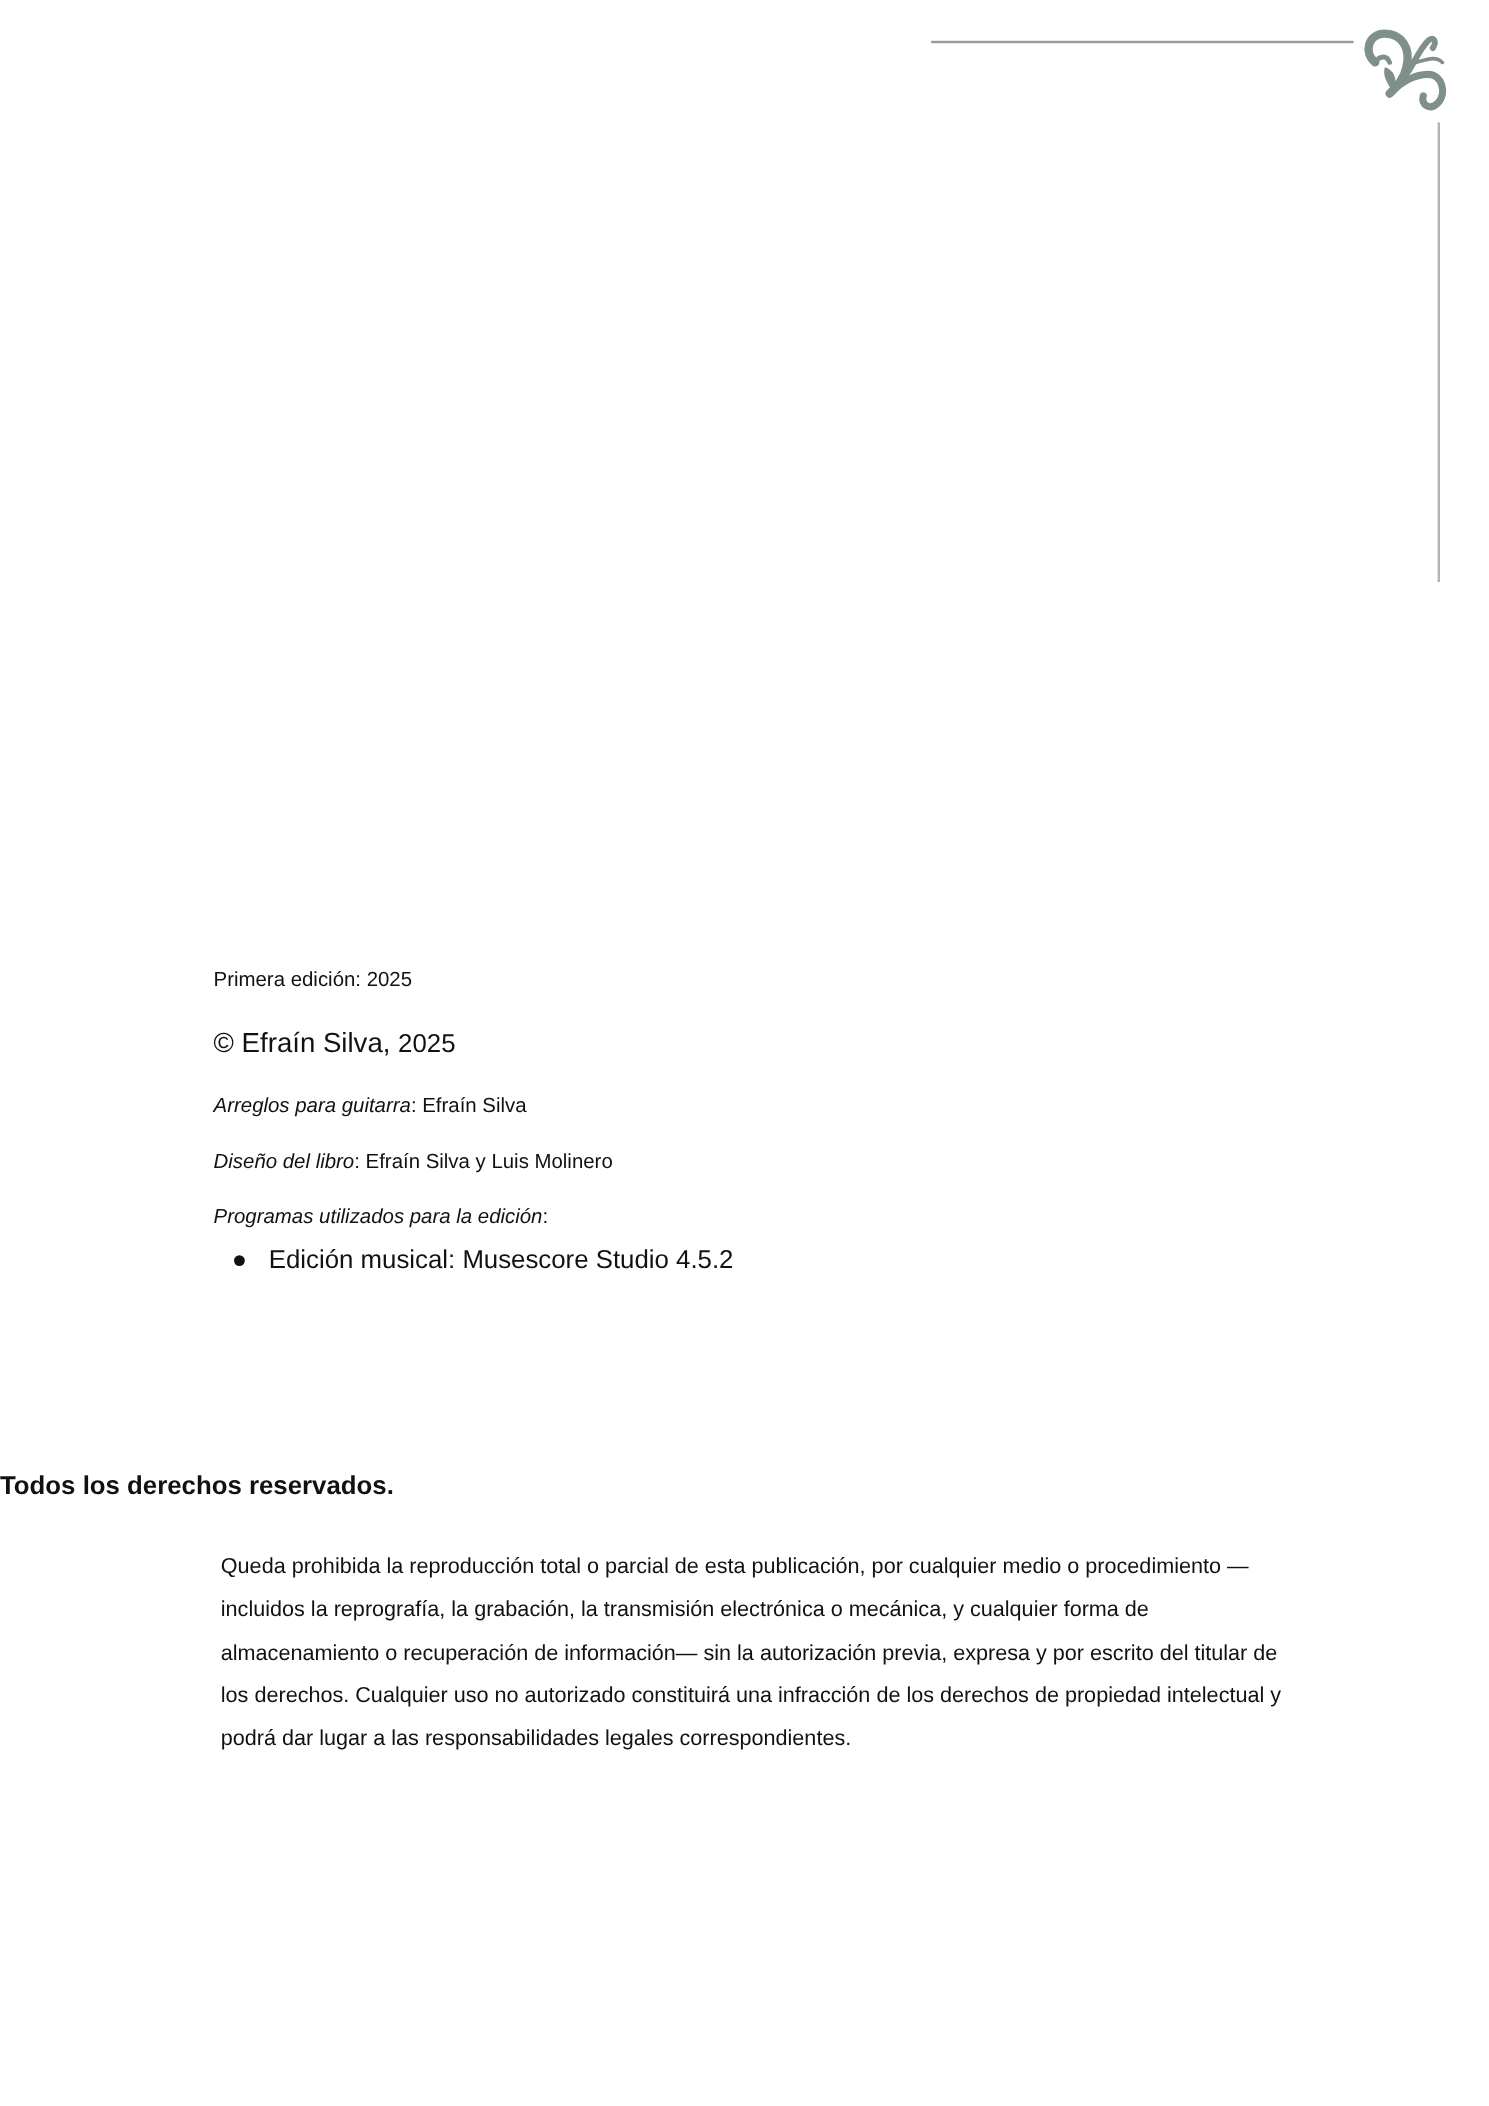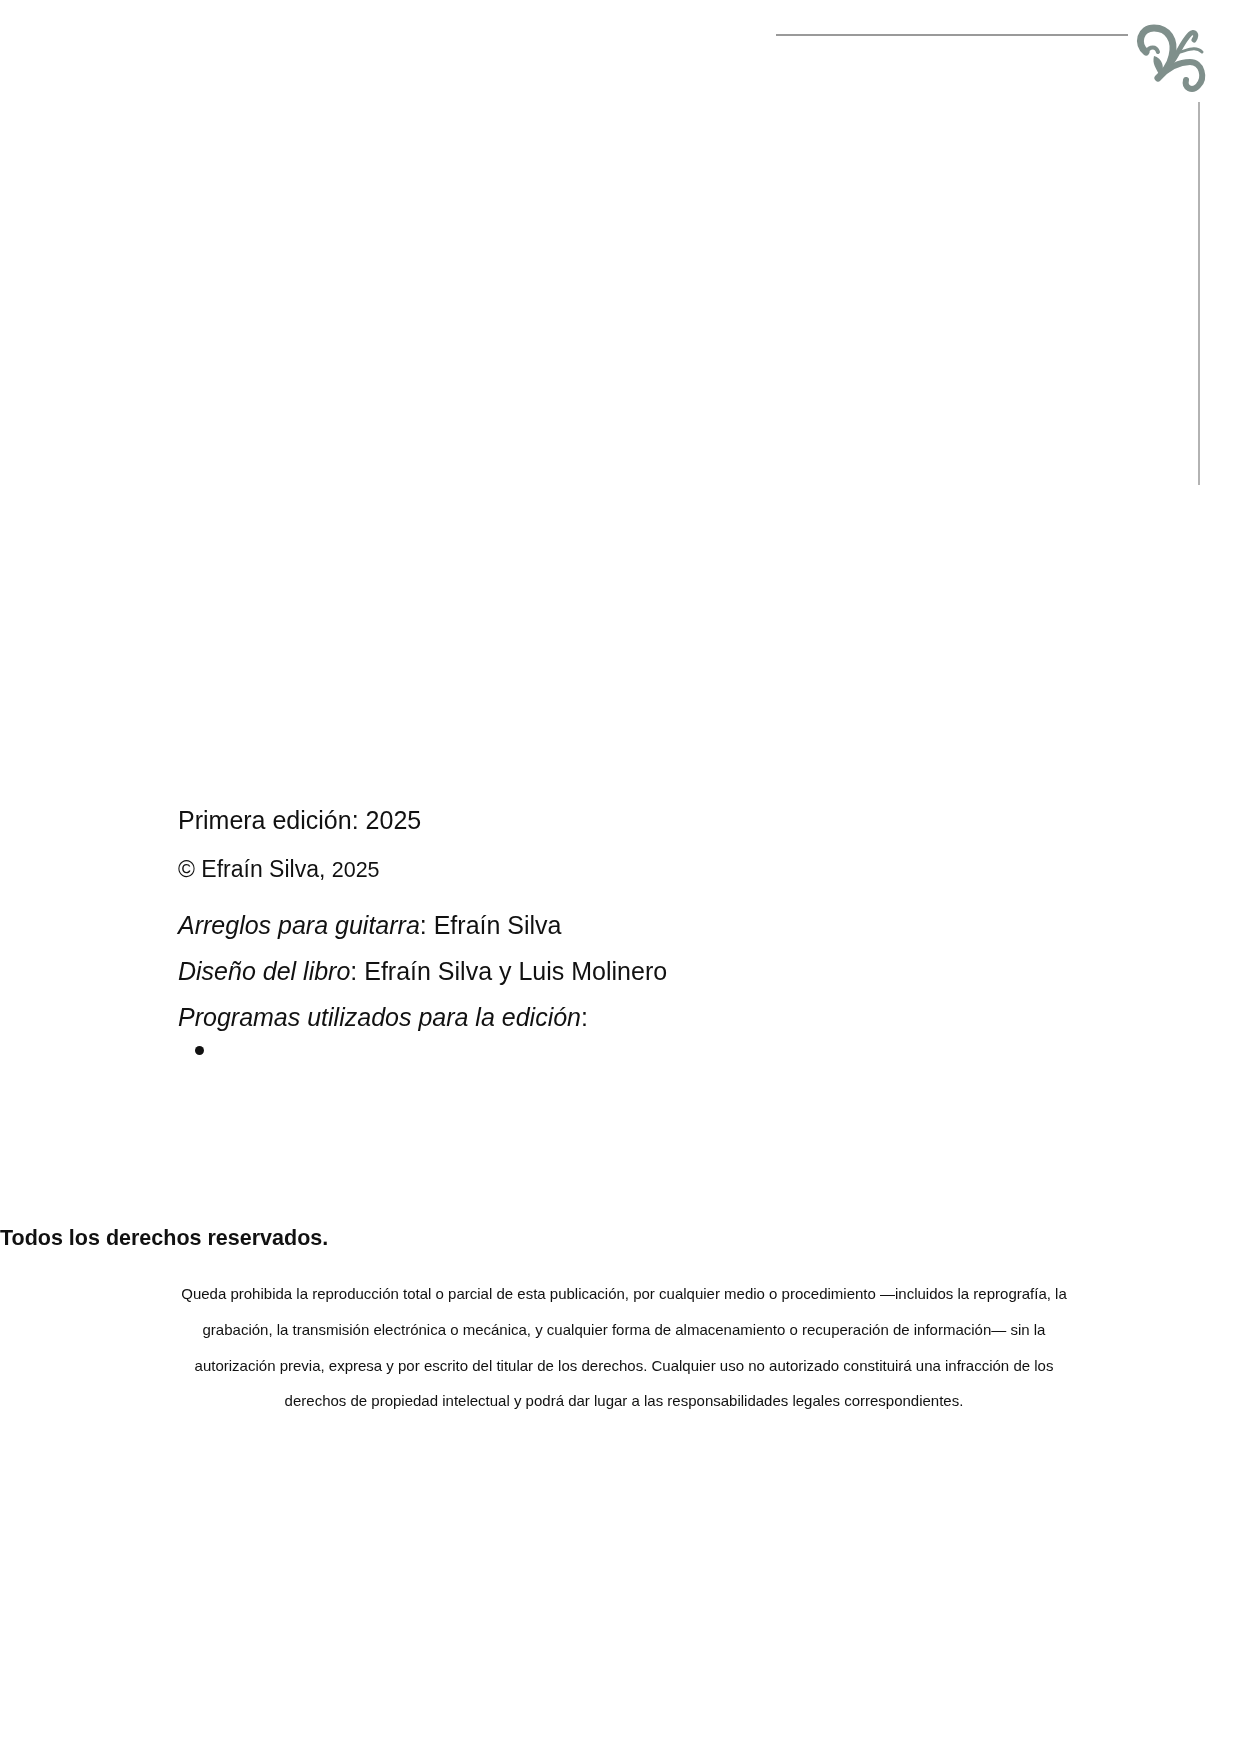--- a/index.html
+++ b/index.html
@@ -1,29 +1,29 @@
 <!DOCTYPE html>
 <html><head>
 <meta charset="utf-8">
 <style>
   html, body { margin: 0; padding: 0; background: #ffffff; }
   body { width: 1241px; height: 1755px; position: relative; overflow: hidden;
          font-family: "Liberation Sans", "DejaVu Sans", sans-serif; color: #111; }
   .hline { position: absolute; left: 776px; top: 34px; width: 352px; height: 2px; background: #9a9a9a; }
   .vline { position: absolute; left: 1198px; top: 102px; width: 2px; height: 383px; background: #b3b3b3; }
   .ornament { position: absolute; left: 1132px; top: 22px; width: 80px; height: 76px; }
-  .line { position: absolute; left: 178px; font-size: 25px; white-space: nowrap; line-height: 1; }
+  .line { position: absolute; left: 178px; font-size: 17px; white-space: nowrap; line-height: 1; }
   .line .it { font-style: italic; margin-top: 27px; }
   .copy { font-size: 23px; }
   .copy .yr { font-size: 21.5px; }
   .bullet-list { position: absolute; left: 178px; top: 1040px; margin: 0; padding: 0; list-style: none; }
   .bullet-list li { position: relative; padding-left: 46px; font-size: 21.5px; height: 32.7px; line-height: 1; white-space: nowrap; }
   .bullet-list li .dot { position: absolute; left: 17px; top: 6px; width: 9px; height: 9px; border-radius: 50%; background: #111; }
   .rights-title { position: absolute; left: 0; width: 1241px; top: 1228px; text-align: left; font-weight: bold; font-size: 21.5px; line-height: 1; }
-  .rights-body { position: absolute; left: 172px; width: 904px; top: 1276px; text-align: center; font-size: 15px; line-height: 35.8px; margin: 0; }
+  .rights-body { position: absolute; left: 172px; width: 904px; top: 1276px; font-size: 18px; line-height: 35.8px; margin: 12px; }
 </style>
 </head>
 <body>
 
 <div class="hline"></div>
 <svg class="ornament" viewBox="0 0 80 76">
   <g fill="none" stroke="#7f8f8b" stroke-linecap="round">
     <path d="M14 30 C4 22 8 6 22 6 C36 6 44 18 40 34 C38 44 32 50 26 56" stroke-width="7"></path>
     <path d="M14 30 C18 24 24 24 26 30" stroke-width="4"></path>
     <path d="M26 56 C34 48 46 40 58 40 C70 40 74 56 66 64 C60 70 52 66 54 58" stroke-width="6"></path>
@@ -48,17 +48,17 @@
 
 <div class="line" style="top:959px;">
   <span class="it">Diseño del libro</span><span>: Efraín Silva y Luis Molinero</span>
 </div>
 
 <div class="line" style="top:1005px;">
   <span class="it">Programas utilizados para la edición</span><span>:</span>
 </div>
 
 <ul class="bullet-list">
-  <li><span class="dot"></span></li>
+  <li><span class="dot"></span><span>Edición musical: Musescore Studio 4.5.2</span></li>
 </ul>
 
 <div class="rights-title">Todos los derechos reservados.</div>
 <p class="rights-body">Queda prohibida la reproducción total o parcial de esta publicación, por cualquier medio o procedimiento —incluidos la reprografía, la grabación, la transmisión electrónica o mecánica, y cualquier forma de almacenamiento o recuperación de información— sin la autorización previa, expresa y por escrito del titular de los derechos. Cualquier uso no autorizado constituirá una infracción de los derechos de propiedad intelectual y podrá dar lugar a las responsabilidades legales correspondientes.</p>
 
 </body></html>

